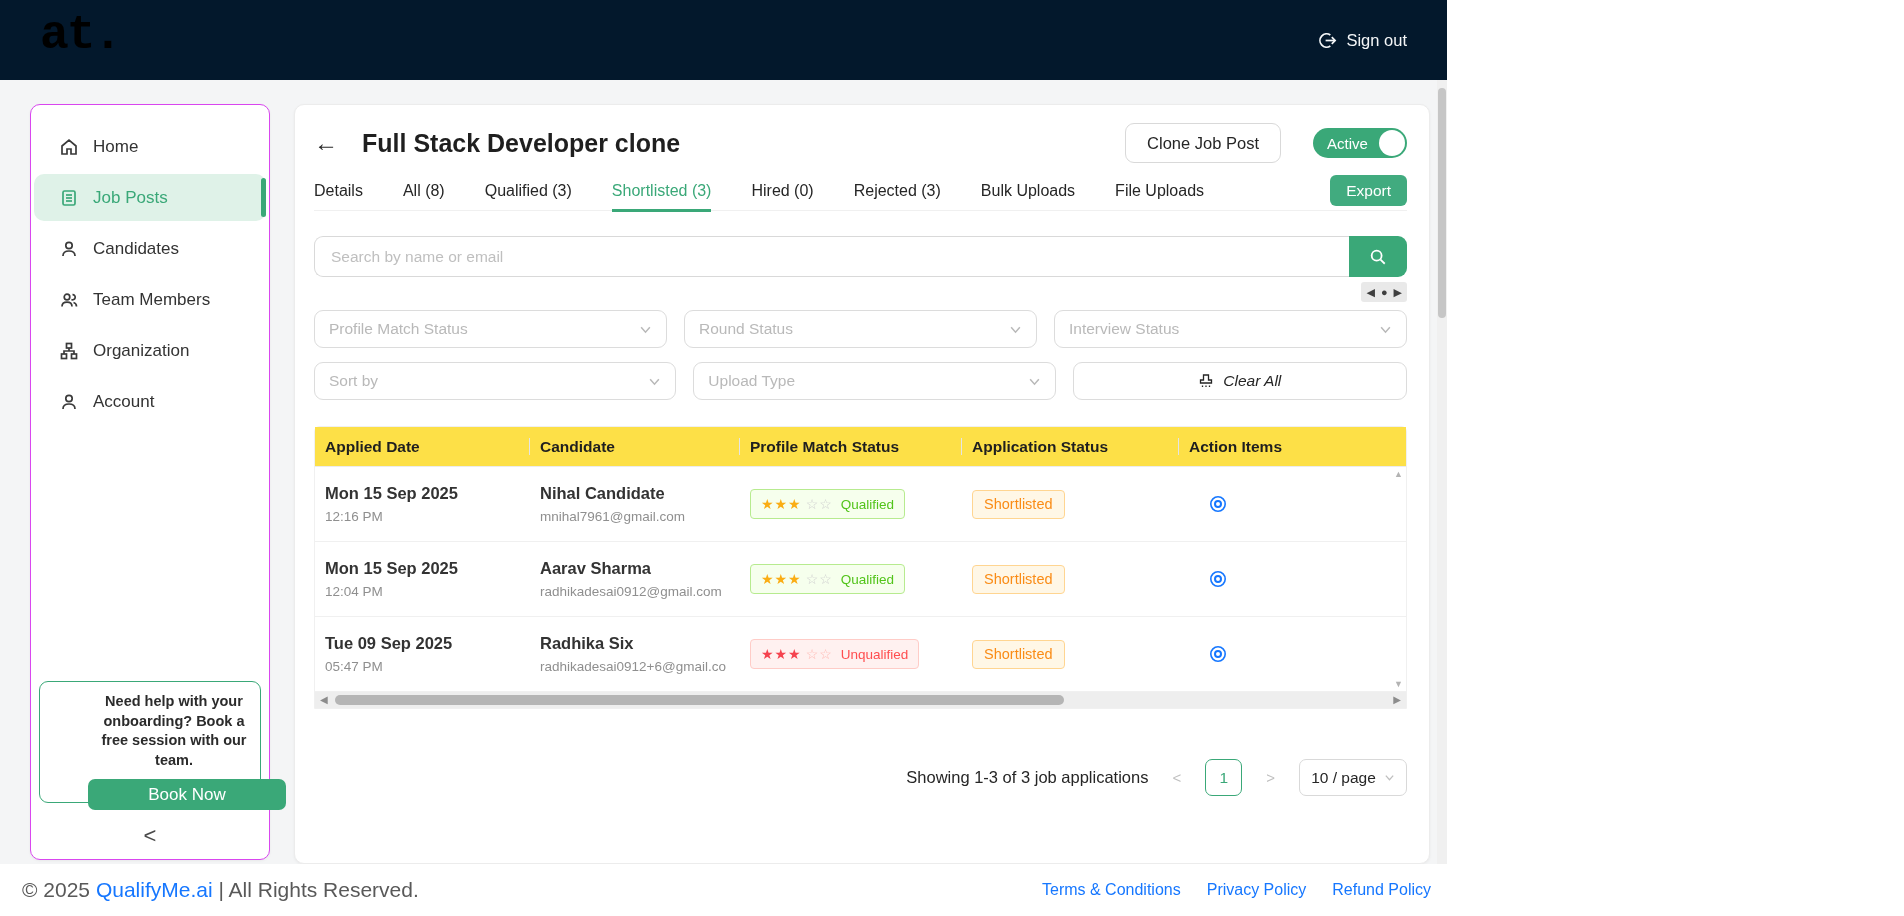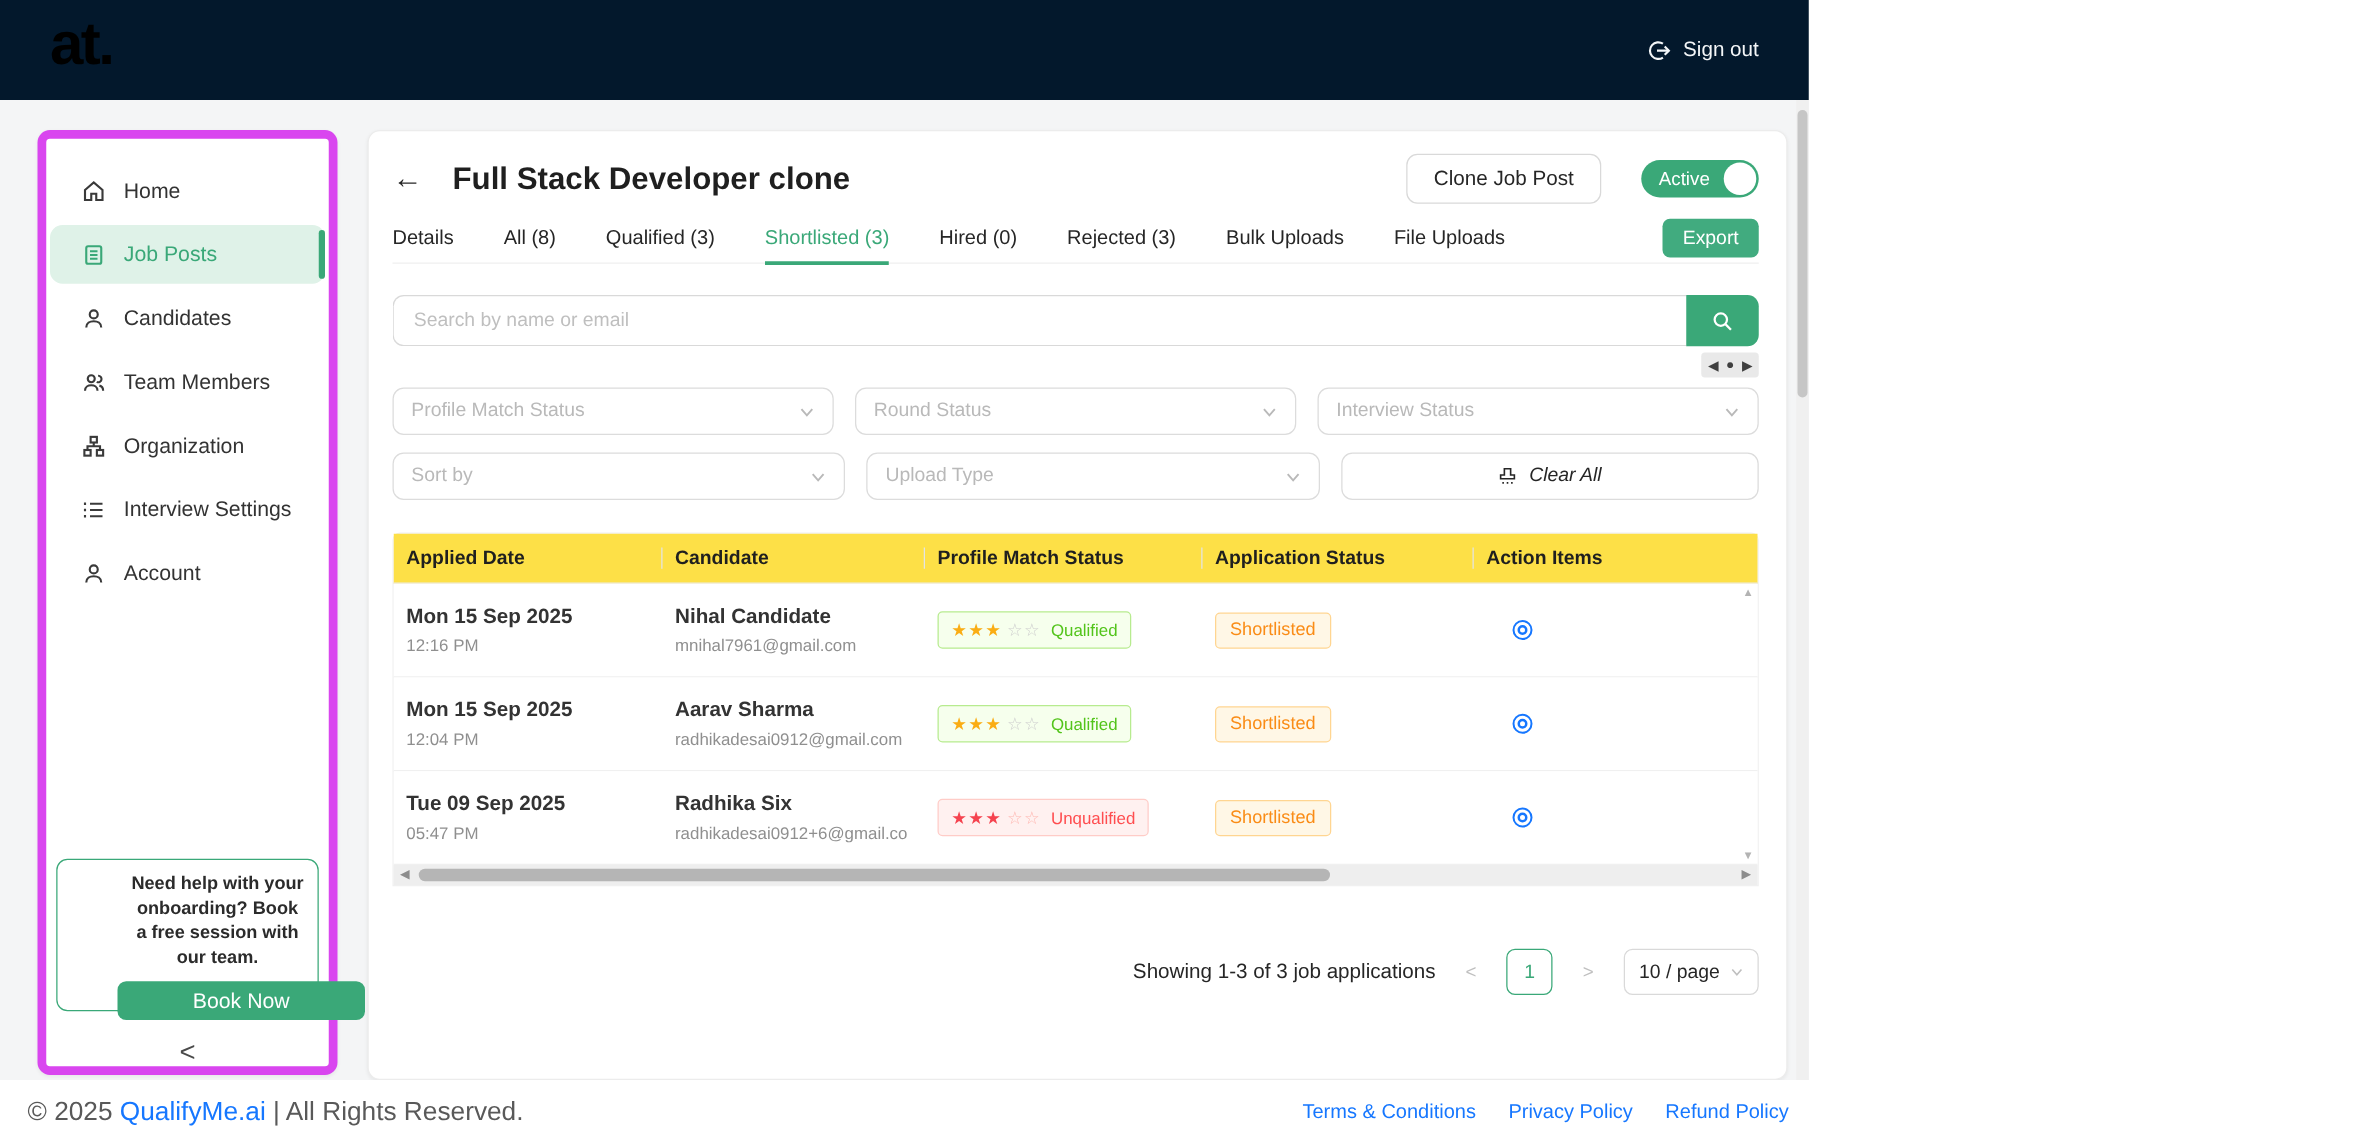--- a/index.html
+++ b/index.html
@@ -2,30 +2,30 @@
 <html><head>
 <meta charset="utf-8">
 <style>
   * { margin:0; padding:0; box-sizing:border-box; }
   html,body { background:#ffffff; }
   body { font-family:"Liberation Sans", sans-serif; }
   .page { position:relative; width:1904px; height:916px; background:#ffffff; overflow:hidden; }
 
   
   .topbar { position:absolute; left:0; top:0; width:1447px; height:80px; background:#03182c; }
-  .logo { position:absolute; left:40px; top:8px; font-size:48px; font-weight:800; letter-spacing:-2px; color:#000000; }
+  .logo { position:absolute; left:40px; top:8px; font-size:48px; font-weight:800; letter-spacing:-2px; color:#000000;font-family:Liberation Mono, monospace; }
   .signout { position:absolute; right:40px; top:0; height:80px; display:flex; align-items:center; gap:9px; color:#f4f6f8; font-size:16.5px; cursor:pointer; }
 
   
   .content { position:absolute; left:0; top:80px; width:1447px; height:784px; background:#f4f5f6; }
   .page-scrollbar { position:absolute; right:0; top:0; width:10px; height:784px; background:#f0f0f0; }
   .page-scrollbar .thumb { position:absolute; left:1px; top:8px; width:8px; height:230px; background:#c6c6c6; border-radius:4px; }
 
   
-  .sidebar { position:absolute; left:30px; top:24px; width:240px; height:756px; background:#ffffff; border:7px solid #d946ef; border-radius:10px; box-shadow:0 1px 3px rgba(0,0,0,.05); }
+  .sidebar { position:absolute; left:30px; top:24px; width:240px; height:756px; background:#ffffff; border:1px solid #d946ef; border-radius:10px; box-shadow:0 1px 3px rgba(0,0,0,.05); }
   .nav { padding-top:14px; }
   .nav-item { position:relative; display:flex; align-items:center; gap:14px; height:47px; margin:4px 3px; padding-left:25px; font-size:17px; color:#333333; cursor:pointer; border-radius:10px; }
   .nav-item svg { width:20px; height:20px; stroke:#3a3a3a; fill:none; stroke-width:1.7; flex:0 0 auto; }
   .nav-item.active { background:#dff2e8; color:#3aa878; }
   .nav-item.active svg { stroke:#3aa878; }
   .nav-item.active::after { content:""; position:absolute; right:0; top:4px; bottom:4px; width:5px; border-radius:4px; background:#3aa878; }
   .help-card { position:absolute; left:8px; right:8px; top:576px; height:122px; border:1px solid #3aa878; border-radius:9px; background:#ffffff; text-align:center; padding-top:10px;padding-left:48px; }
   .help-text { font-size:14.5px; font-weight:600; color:#2b2b2b; line-height:1.35; padding:0 10px; }
   .booknow { margin:9px auto 0; width:198px; height:31px; background:#3aa878; color:#ffffff; font-size:17px; border:none; border-radius:7px; display:flex; align-items:center; justify-content:center; cursor:pointer; }
   .collapse { position:absolute; left:0; right:0; top:718px; text-align:center; font-size:22px; color:#4a4a4a; cursor:pointer; }
@@ -176,33 +176,20 @@
                 <rect x="2.5" y="13" width="5" height="4.5"></rect>
                 <rect x="12.5" y="13" width="5" height="4.5"></rect>
                 <path d="M10 7 V10 M5 13 V10 H15 V13"></path>
               </svg>
           </span>
           <span>Organization</span>
         </div>
         <div class="nav-item">
           <span>
             <svg class="ic" viewBox="0 0 20 20" width="20" height="20">
-                <line x1="7" y1="5" x2="17" y2="5"></line>
-                <line x1="7" y1="10" x2="17" y2="10"></line>
-                <line x1="7" y1="15" x2="17" y2="15"></line>
-                <line x1="3" y1="4" x2="3" y2="6"></line>
-                <line x1="3" y1="9" x2="3" y2="11"></line>
-                <line x1="3" y1="14" x2="3" y2="16"></line>
-              </svg>
-          </span>
-          <span>Interview Settings</span>
-        </div>
-        <div class="nav-item">
-          <span>
-            <svg class="ic" viewBox="0 0 20 20" width="20" height="20">
                 <circle cx="10" cy="6.5" r="3.2"></circle>
                 <path d="M4 17 C4 13.5 7 12 10 12 C13 12 16 13.5 16 17"></path>
               </svg>
           </span>
           <span>Account</span>
         </div>
       </div>
 
       <div class="help-card">
         <div class="help-text">Need help with your onboarding? Book a free session with our team.</div>

